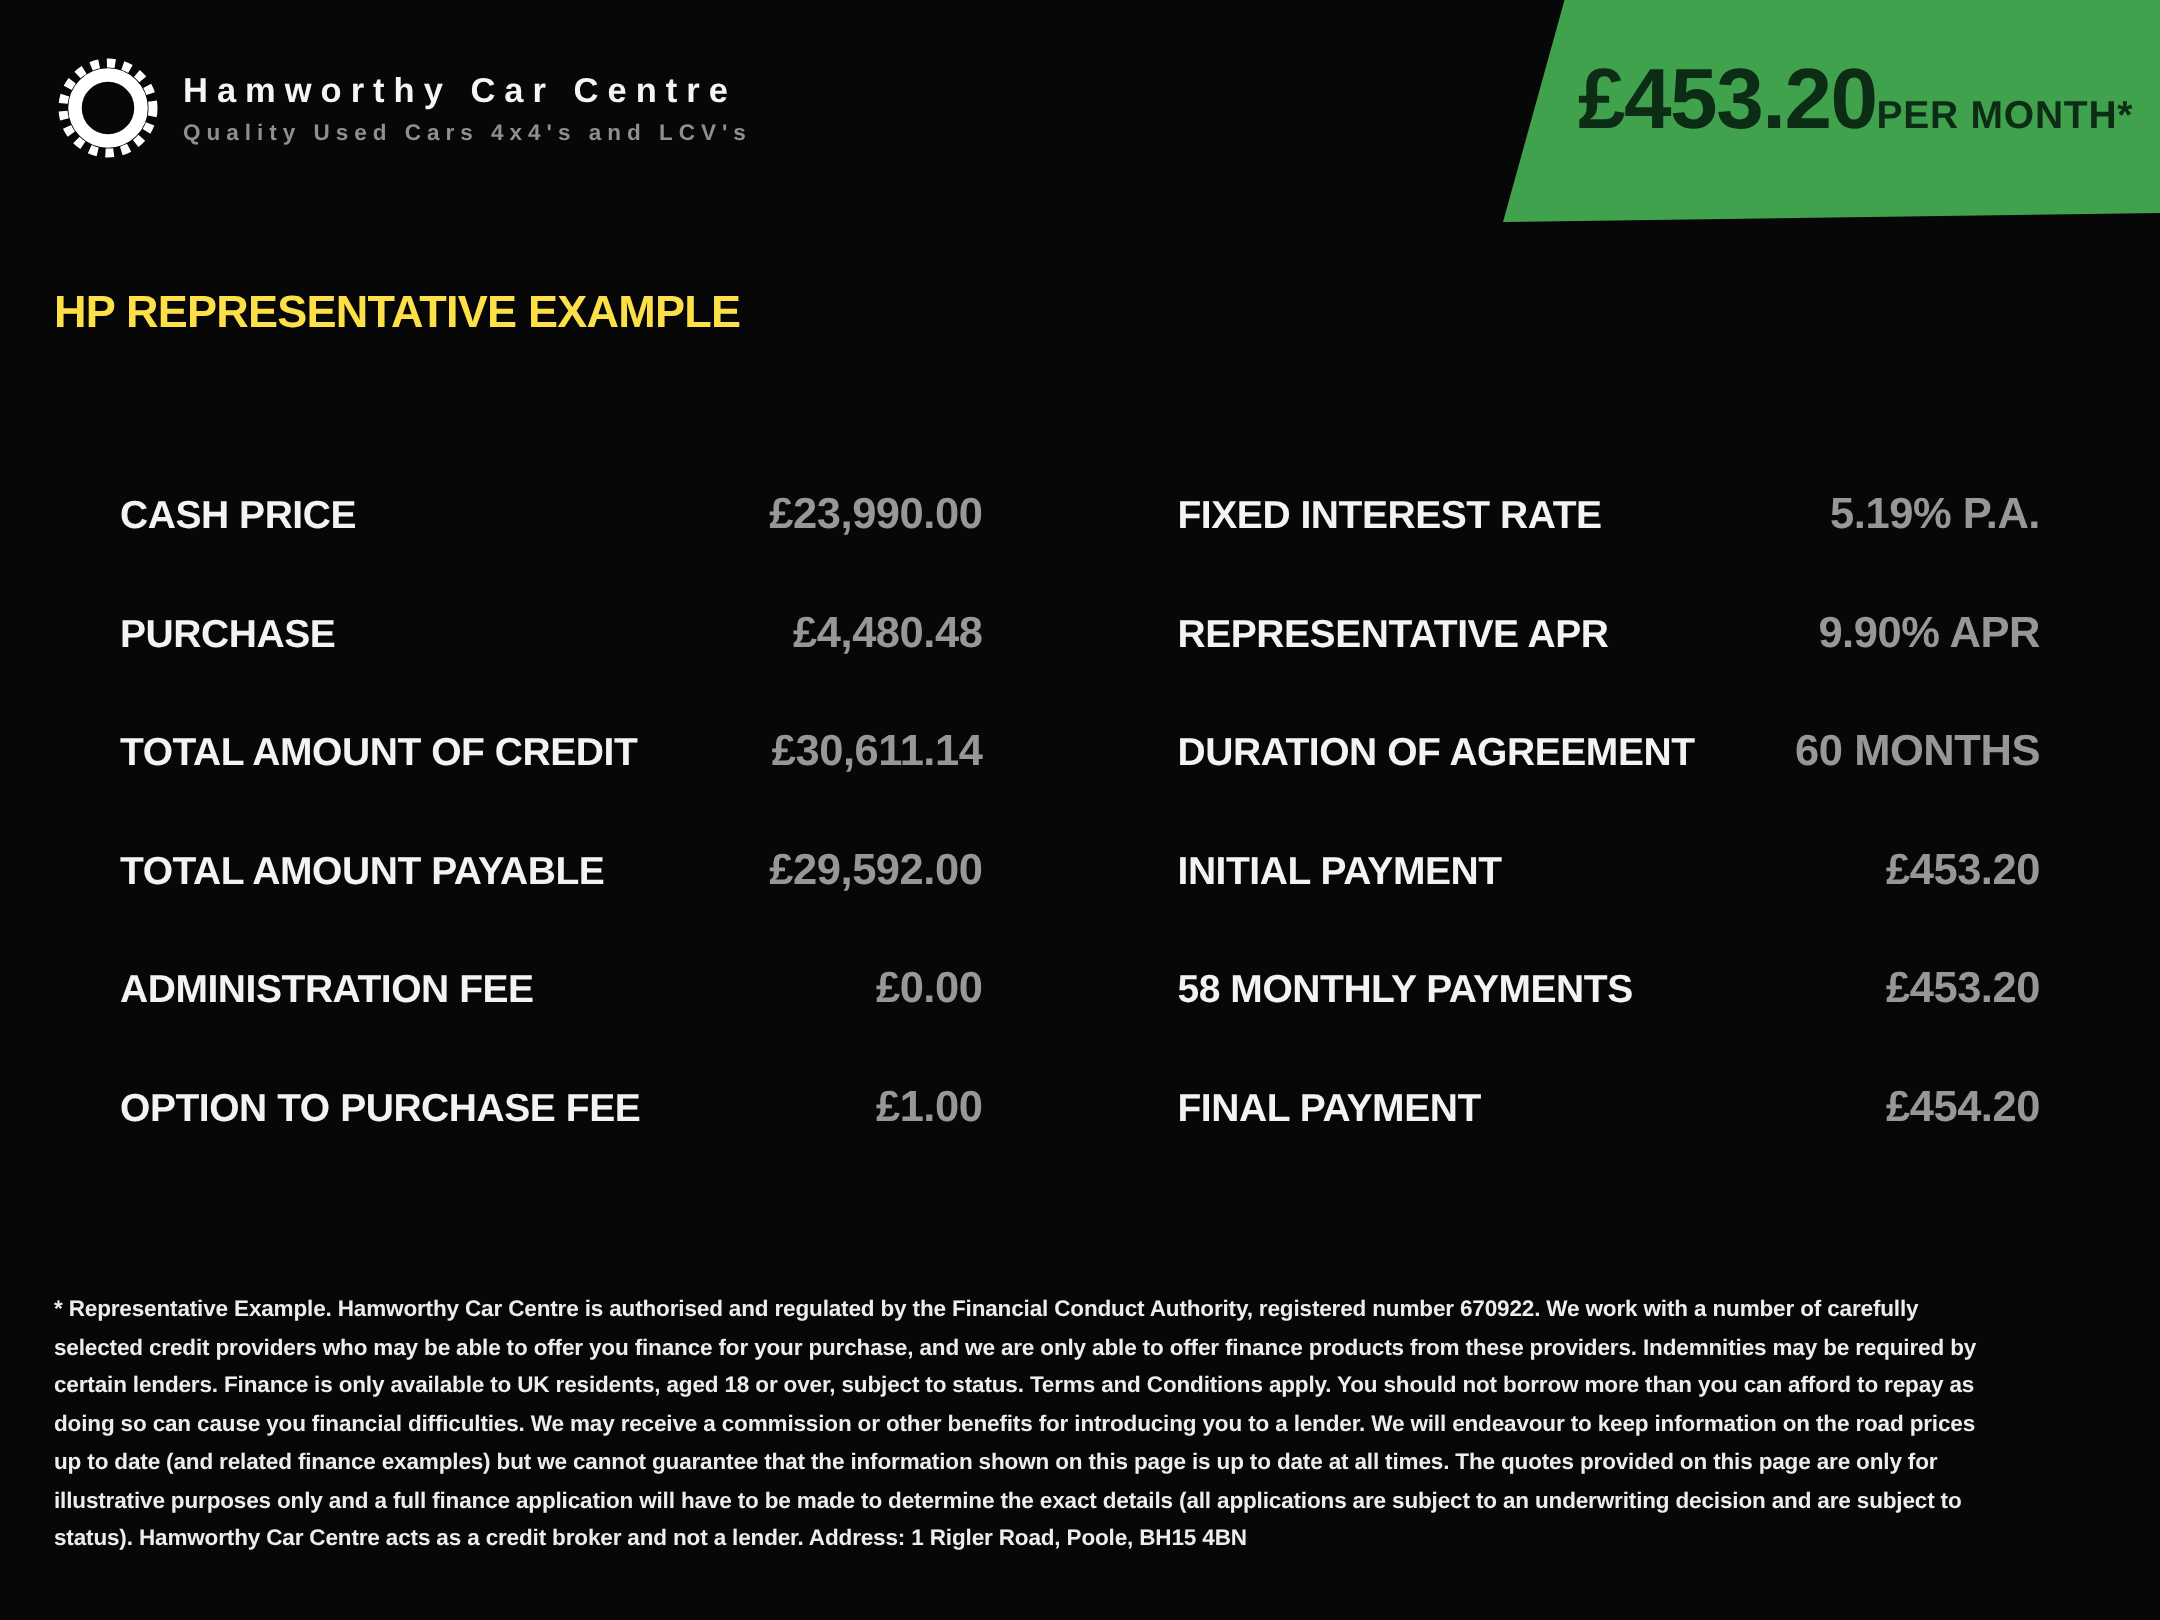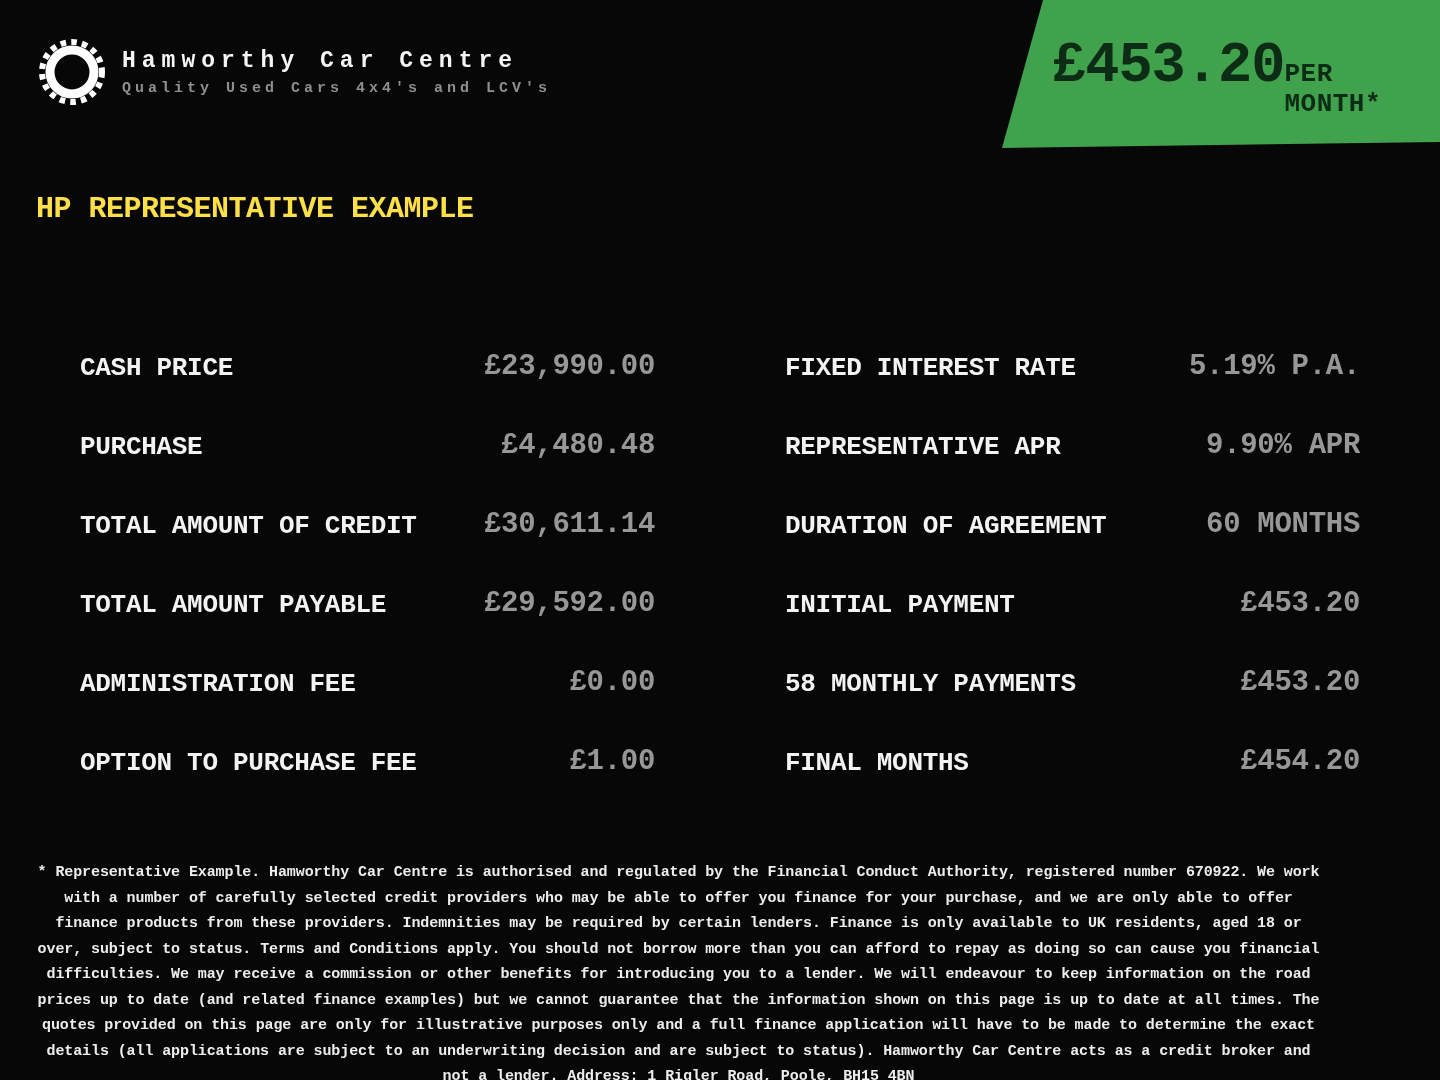--- a/index.html
+++ b/index.html
@@ -3,21 +3,21 @@
 <meta charset="utf-8">
 <style>
   * { margin: 0; padding: 0; box-sizing: border-box; }
   html, body {
     width: 1440px; height: 1080px;
     background: #070707;
     font-family: "Liberation Sans", sans-serif;
     overflow: hidden;
     position: relative;
   }
-  .page { position: relative; width: 1440px; height: 1080px; background: #070707; font-family: Liberation Mono, monospace; }
+  .page { position: relative; width: 1440px; height: 1080px; background: #070707; }
 
   
   .logo {
     position: absolute; left: 36px; top: 36px;
     display: flex; align-items: center;
   }
   .logo-icon { width: 72px; height: 72px; flex: 0 0 auto; }
   .logo-text { margin-left: 14px; }
   .logo-name {
     color: #f5f5f5;
@@ -71,21 +71,21 @@
   
   .finance {
     position: absolute; left: 80px; top: 304px;
     width: 1280px;
     display: grid;
     grid-template-columns: 575px 575px;
     column-gap: 130px;
   }
   .fin-row {
     height: 79px;
-    display: flex; justify-content: space-between; align-items: flex-end;
+    display: flex; justify-content: space-between; align-items: center;
   }
   .fin-label {
     color: #f3f3f3;
     font-size: 26px;
     font-weight: bold;
     letter-spacing: -0.3px;
     white-space: nowrap;
   }
   .fin-value {
     color: #979797;
@@ -98,21 +98,20 @@
 
   
   .disclaimer {
     position: absolute; left: 36px; top: 860px;
     width: 1285px;
     color: #ededed;
     font-size: 15px;
     font-weight: bold;
     line-height: 25.5px;
     letter-spacing: -0.1px;
-    text-align: center;
   }
 </style>
 </head>
 <body>
 
 <div class="page">
 
   <div class="logo">
     <span class="logo-icon">
       <svg width="72" height="72" viewBox="0 0 72 72">
@@ -177,21 +176,21 @@
       </div>
       <div class="fin-row">
         <span class="fin-label">INITIAL PAYMENT</span>
         <span class="fin-value">£453.20</span>
       </div>
       <div class="fin-row">
         <span class="fin-label">58 MONTHLY PAYMENTS</span>
         <span class="fin-value">£453.20</span>
       </div>
       <div class="fin-row">
-        <span class="fin-label">FINAL MONTHS</span>
+        <span class="fin-label">FINAL PAYMENT</span>
         <span class="fin-value">£454.20</span>
       </div>
     </div>
 
   </div>
 
   <div class="disclaimer">* Representative Example. Hamworthy Car Centre is authorised and regulated by the Financial Conduct Authority, registered number 670922. We work with a number of carefully selected credit providers who may be able to offer you finance for your purchase, and we are only able to offer finance products from these providers. Indemnities may be required by certain lenders. Finance is only available to UK residents, aged 18 or over, subject to status. Terms and Conditions apply. You should not borrow more than you can afford to repay as doing so can cause you financial difficulties. We may receive a commission or other benefits for introducing you to a lender. We will endeavour to keep information on the road prices up to date (and related finance examples) but we cannot guarantee that the information shown on this page is up to date at all times. The quotes provided on this page are only for illustrative purposes only and a full finance application will have to be made to determine the exact details (all applications are subject to an underwriting decision and are subject to status). Hamworthy Car Centre acts as a credit broker and not a lender. Address: 1 Rigler Road, Poole, BH15 4BN</div>
 
 </div>
 

